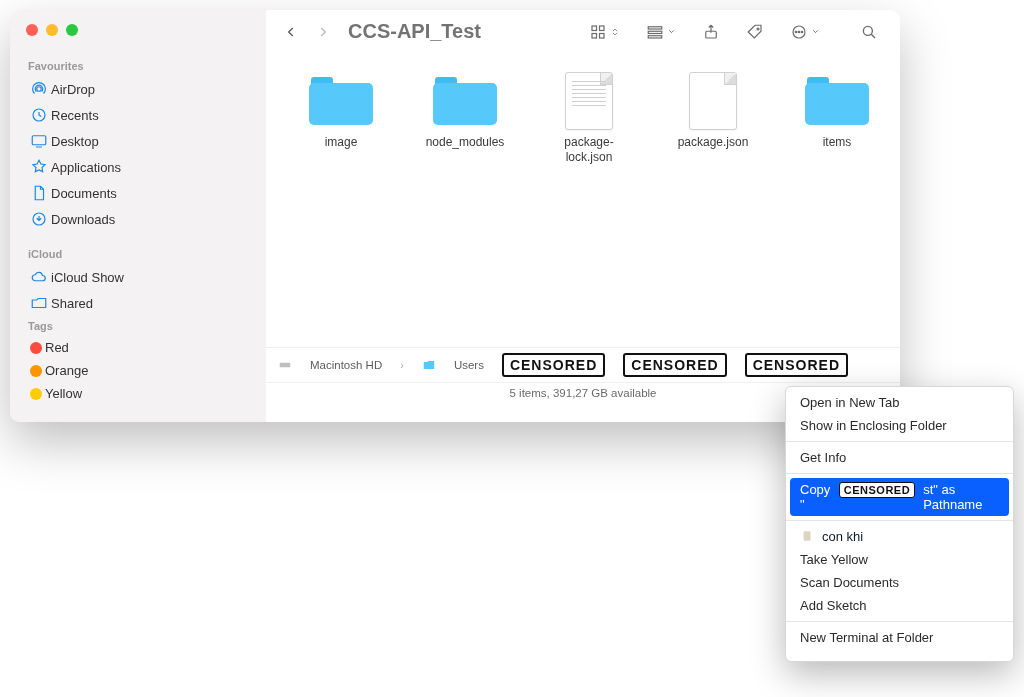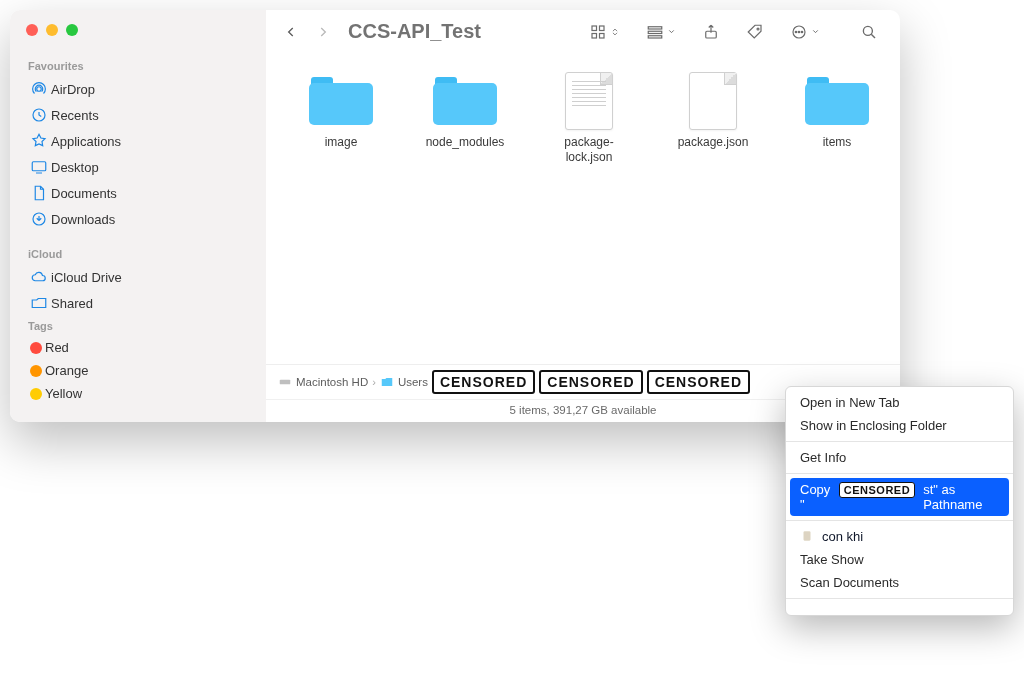--- a/index.html
+++ b/index.html
@@ -41,27 +41,27 @@
 
   .folder-shape{ width:64px; height:48px; position:relative;}
   .folder-shape::before{content:"";position:absolute;left:2px;top:0;width:22px;height:10px;background:#3fbcf4;border-radius:3px 3px 0 0;}
   .folder-shape::after{content:"";position:absolute;left:0;top:6px;right:0;bottom:0;background:#56c8fa;border-radius:5px;}
 
   .file-shape{ width:48px;height:58px;background:#fff;border:1px solid #d0d0d0;border-radius:3px;position:relative;box-shadow:0 1px 2px rgba(0,0,0,0.05);}
   .file-shape .lines{position:absolute;inset:8px 6px;display:flex;flex-direction:column;gap:3px;}
   .file-shape .lines span{height:1px;background:#cfcfcf;}
   .file-shape .fold{position:absolute;top:0;right:0;width:12px;height:12px;background:linear-gradient(135deg,#f0f0f0 50%,#dcdcdc 50%);border-left:1px solid #d0d0d0;border-bottom:1px solid #d0d0d0;}
 
-  .pathbar { display:flex; align-items:center; gap:4px; padding:5px 12px; font-size:11.5px; color:#5d5d5d; border-top:1px solid #eee; white-space:nowrap;}
+  .pathbar { display:flex; align-items:center; gap:18px; padding:5px 12px; font-size:11.5px; color:#5d5d5d; border-top:1px solid #eee; white-space:nowrap;}
   .pathbar .sep{color:#aaa;font-size:11px;}
   .pb-icon{width:14px;height:14px;display:inline-flex;align-items:center;justify-content:center;}
   .censor { display:inline-block; padding:2px 6px; border:2px solid #111; border-radius:3px; font-weight:900; font-size:14px; letter-spacing:1px; font-family: Impact, "Arial Black", sans-serif; color:#111; background:#fff;}
   .censor.small{font-size:11px;padding:1px 4px;letter-spacing:0.5px;border-width:1.5px;}
 
-  .status { text-align:center; font-size:11.5px; color:#6a6a6a; padding:4px 0 6px 0; border-top:1px solid #f0f0f0;}
+  .status { text-align:center; font-size:11.5px; color:#6a6a6a; padding:4px 0 23px 0; border-top:1px solid #f0f0f0;}
 
   
   .ctx {
     position:absolute; left:785px; top:386px; width:229px;
     background:#fff; border:1px solid #d7d7d7; border-radius:6px;
     box-shadow: 0 12px 35px rgba(0,0,0,0.28);
     padding:4px 0; font-size:13px;
   }
   .ctx-item{ padding:4px 14px; color:#2a2a2a; display:flex; align-items:flex-start; gap:8px;}
   .ctx-item.selected{ background:#0a60ff; color:#fff; margin:0 4px; border-radius:4px; padding:4px 10px;}
@@ -97,37 +97,37 @@
           <svg viewBox="0 0 24 24" fill="none" stroke="#1e88e5" stroke-width="1.6">
             <circle cx="12" cy="12" r="8"></circle>
             <path d="M12 8v4l3 2"></path>
           </svg>
         </span>
       <span>Recents</span>
     </div>
     <div class="side-item">
       <span class="side-icon">
           <svg viewBox="0 0 24 24" fill="none" stroke="#1e88e5" stroke-width="1.6">
-            <path d="M12 3l2.5 5 5.5.8-4 3.9.9 5.5L12 15.8 7.1 18.2l.9-5.5-4-3.9 5.5-.8z"></path>
-          </svg>
-        </span>
-      <span>Applications</span>
-    </div>
-    <div class="side-item">
-      <span class="side-icon">
-          <svg viewBox="0 0 24 24" fill="none" stroke="#1e88e5" stroke-width="1.6">
             <rect x="3" y="5" width="18" height="12" rx="1.5"></rect>
             <path d="M8 20h8"></path>
           </svg>
         </span>
       <span>Desktop</span>
     </div>
     <div class="side-item">
       <span class="side-icon">
           <svg viewBox="0 0 24 24" fill="none" stroke="#1e88e5" stroke-width="1.6">
+            <path d="M12 3l2.5 5 5.5.8-4 3.9.9 5.5L12 15.8 7.1 18.2l.9-5.5-4-3.9 5.5-.8z"></path>
+          </svg>
+        </span>
+      <span>Applications</span>
+    </div>
+    <div class="side-item">
+      <span class="side-icon">
+          <svg viewBox="0 0 24 24" fill="none" stroke="#1e88e5" stroke-width="1.6">
             <path d="M7 3h7l4 4v14H7z"></path>
             <path d="M14 3v4h4"></path>
           </svg>
         </span>
       <span>Documents</span>
     </div>
     <div class="side-item">
       <span class="side-icon">
           <svg viewBox="0 0 24 24" fill="none" stroke="#1e88e5" stroke-width="1.6">
             <circle cx="12" cy="12" r="8"></circle>
@@ -137,21 +137,21 @@
       <span>Downloads</span>
     </div>
 
     <div class="section-label" style="margin-top:16px">iCloud</div>
     <div class="side-item">
       <span class="side-icon">
           <svg viewBox="0 0 24 24" fill="none" stroke="#1e88e5" stroke-width="1.6">
             <path d="M7 17a4 4 0 010-8 5 5 0 019.6 1A3.5 3.5 0 0117 17H7z"></path>
           </svg>
         </span>
-      <span>iCloud Drive</span>
+      <span>iCloud Show</span>
     </div>
     <div class="side-item">
       <span class="side-icon">
           <svg viewBox="0 0 24 24" fill="none" stroke="#1e88e5" stroke-width="1.6">
             <path d="M3 8h6l2-2h10v12H3z"></path>
           </svg>
         </span>
       <span>Shared</span>
     </div>
 
@@ -326,20 +326,26 @@
   <div class="ctx-sep"></div>
   <div class="ctx-item disabled">
     <span class="mini-icon">
         <svg viewBox="0 0 24 24" fill="#c8b99a">
           <rect x="6" y="4" width="12" height="16" rx="2"></rect>
         </svg>
       </span>
     <span>con khi</span>
   </div>
   <div class="ctx-item">
-      <span>Take Show</span>
+      <span>Take Yellow</span>
     </div>
   <div class="ctx-item">
       <span>Scan Documents</span>
     </div>
+  <div class="ctx-item">
+      <span>Add Sketch</span>
+    </div>
   <div class="ctx-sep"></div>
+  <div class="ctx-item">
+      <span>New Terminal at Folder</span>
+    </div>
   <div class="ctx-item"></div>
 </div>
 
 </body></html>

